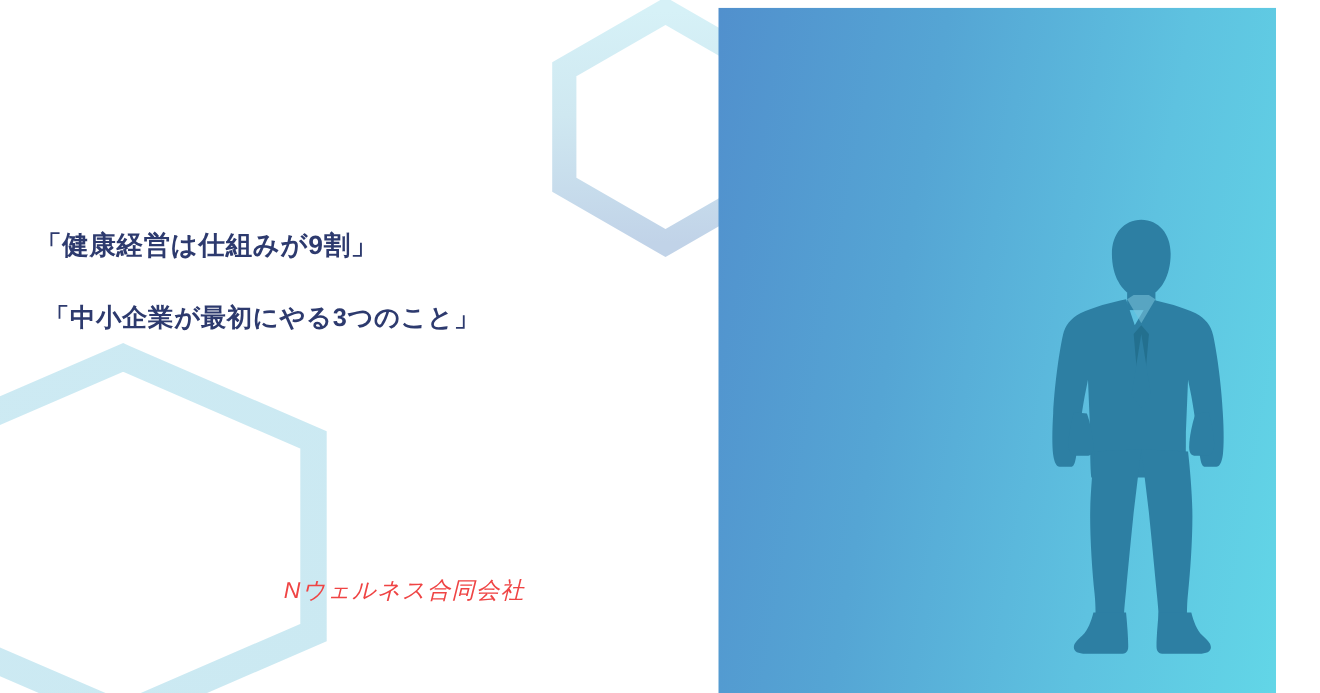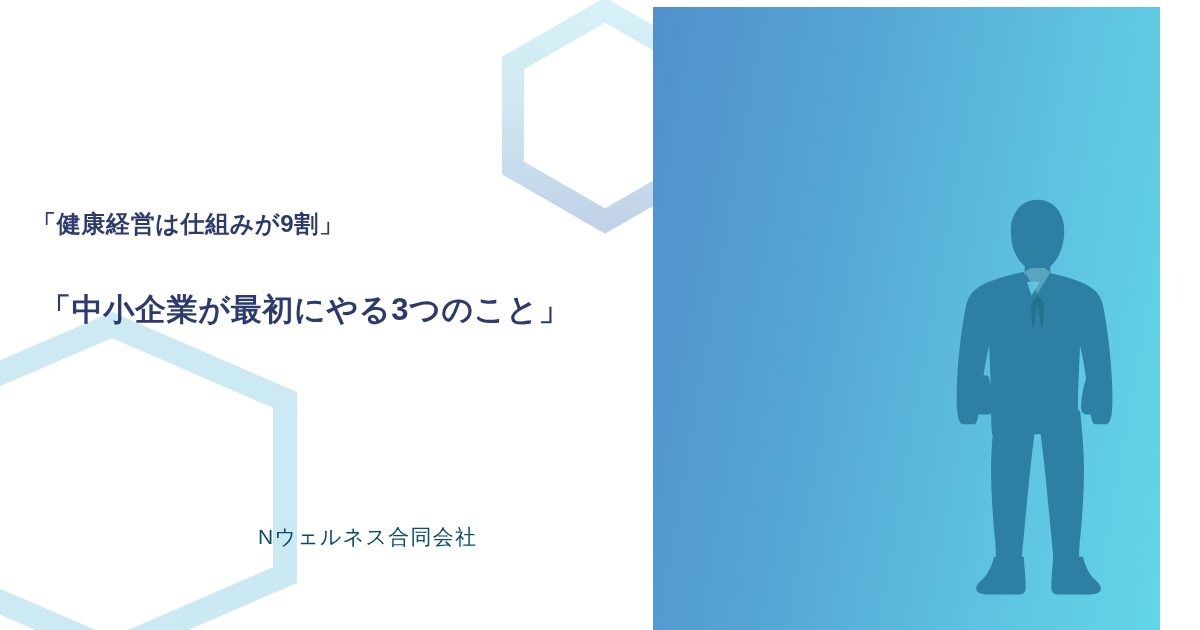--- a/index.html
+++ b/index.html
@@ -70,32 +70,33 @@
   }
   .headline-line-1 {
     position: absolute;
     left: 0;
     top: 0;
     font-size: 24px;
   }
   .headline-line-2 {
     position: absolute;
     left: 8px;
-    top: 82px;
-    font-size: 31px;
+    top: 65px;
+    font-size: 23px;
   }
   .company-name {
     position: absolute;
     left: 258px;
     top: 523px;
-    color: #0c4a6e;
+    color: #ef4444;
     font-size: 21px;
     font-weight: normal;
     letter-spacing: 0.06em;
     white-space: nowrap;
+    font-style: italic;
   }
 </style>
 </head>
 <body>
 
 <div id="canvas">
 
   <svg class="hex-layer" viewBox="0 0 1200 630">
     <defs>
       <linearGradient id="hexTopGrad" x1="0" y1="0" x2="0" y2="1">

